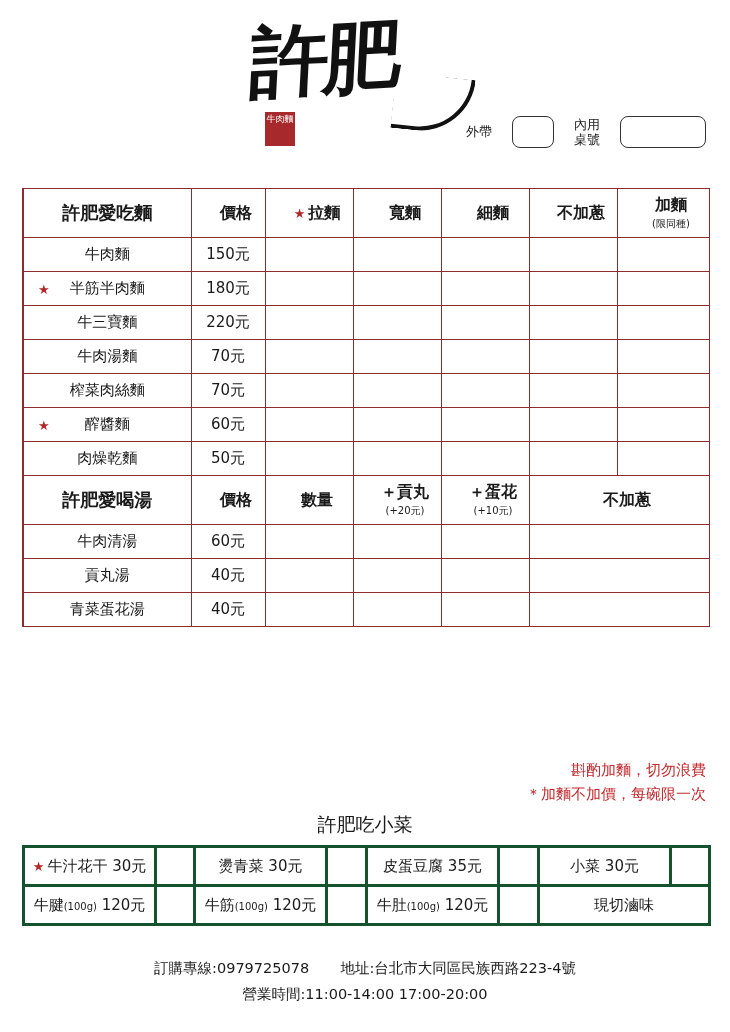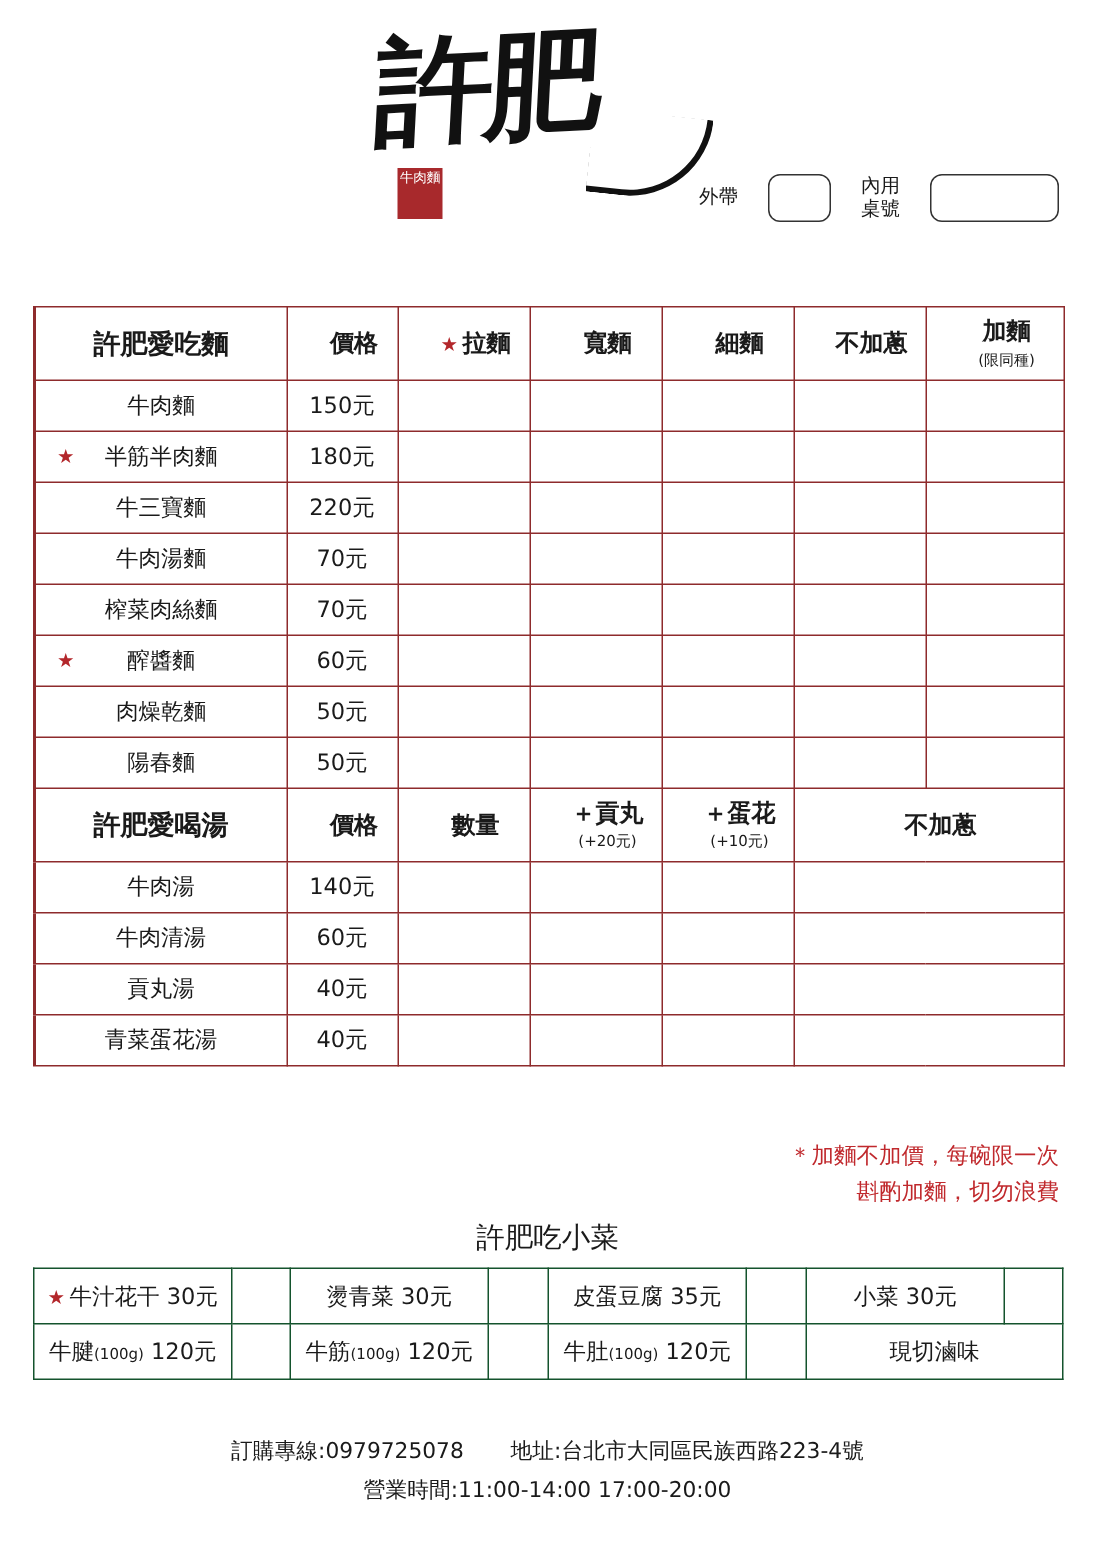--- a/index.html
+++ b/index.html
@@ -92,21 +92,21 @@
     height: 32px;
     box-sizing: border-box;
   }
   .field-box.small { width: 42px; }
   .field-box.large { width: 86px; }
 
   
   .menu-table {
     position: absolute;
     left: 22px;
-    top: 204px;
+    top: 188px;
     width: 686px;
     border-collapse: collapse;
     table-layout: fixed;
   }
   .menu-table td, .menu-table th {
     border: 1px solid #8e2b2c;
     text-align: center;
     vertical-align: middle;
     font-size: 15px;
     padding: 0;
@@ -172,21 +172,21 @@
   }
   .side-table {
     position: absolute;
     left: 22px;
     top: 845px;
     width: 686px;
     border-collapse: collapse;
     table-layout: fixed;
   }
   .side-table td {
-    border: 1px solid #14532d;
+    border: 3px solid #14532d;
     height: 36px;
     text-align: center;
     font-size: 15px;
     padding: 0 4px;
   }
   .side-table td.blankbox { width: 38px; }
   .side-table .unit {
     font-size: 10px;
     vertical-align: baseline;
     margin-top: 12px;
@@ -303,29 +303,20 @@
       <td class="name-cell outer-left"><span class="star">★</span><span>醡醬麵</span></td>
       <td class="price-cell">60元</td>
       <td class="blank"></td>
       <td class="blank"></td>
       <td class="blank"></td>
       <td class="blank"></td>
       <td class="blank"></td>
     </tr>
     <tr>
       <td class="name-cell outer-left">肉燥乾麵</td>
-      <td class="price-cell">50元</td>
-      <td class="blank"></td>
-      <td class="blank"></td>
-      <td class="blank"></td>
-      <td class="blank"></td>
-      <td class="blank"></td>
-    </tr>
-    <tr>
-      <td class="name-cell outer-left">陽春麵</td>
       <td class="price-cell">50元</td>
       <td class="blank"></td>
       <td class="blank"></td>
       <td class="blank"></td>
       <td class="blank"></td>
       <td class="blank"></td>
     </tr>
 
     <tr>
       <td class="hdr outer-left">許肥愛喝湯</td>
@@ -336,28 +327,20 @@
         <span class="hdr-note">(+20元)</span>
       </td>
       <td class="hdr-sm">
         <span>＋蛋花</span>
         <span class="hdr-note">(+10元)</span>
       </td>
       <td class="hdr-sm" colspan="2">不加蔥</td>
     </tr>
 
     <tr>
-      <td class="name-cell outer-left">牛肉湯</td>
-      <td class="price-cell">140元</td>
-      <td class="blank"></td>
-      <td class="blank"></td>
-      <td class="blank"></td>
-      <td class="blank" colspan="2"></td>
-    </tr>
-    <tr>
       <td class="name-cell outer-left">牛肉清湯</td>
       <td class="price-cell">60元</td>
       <td class="blank"></td>
       <td class="blank"></td>
       <td class="blank"></td>
       <td class="blank" colspan="2"></td>
     </tr>
     <tr>
       <td class="name-cell outer-left">貢丸湯</td>
       <td class="price-cell">40元</td>
@@ -371,22 +354,22 @@
       <td class="price-cell">40元</td>
       <td class="blank"></td>
       <td class="blank"></td>
       <td class="blank"></td>
       <td class="blank" colspan="2"></td>
     </tr>
   </tbody>
 </table>
 
 <div class="notes">
+  <div>斟酌加麵，切勿浪費</div>
   <div>＊加麵不加價，每碗限一次</div>
-  <div>斟酌加麵，切勿浪費</div>
 </div>
 
 <div class="side-title">許肥吃小菜</div>
 
 <table class="side-table">
   <colgroup>
     <col style="width:132px">
       <col style="width:39px">
     <col style="width:132px">
       <col style="width:40px">

